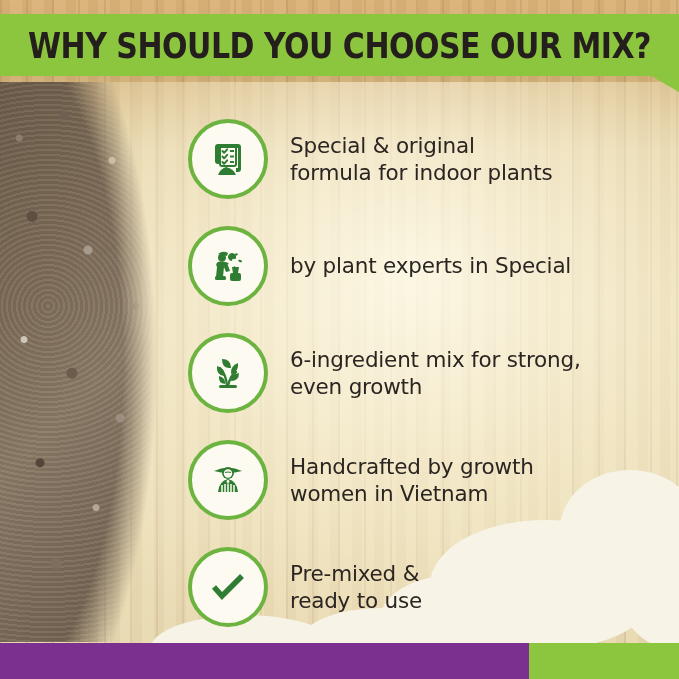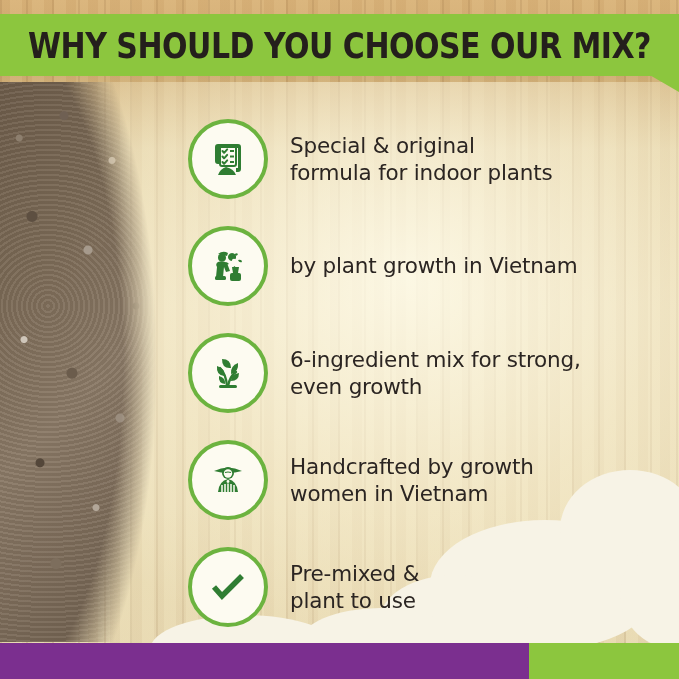--- a/index.html
+++ b/index.html
@@ -162,21 +162,21 @@
           <path d="M13 19 q5 -2 9 1 l3 8 l-4 1 l-2 -5 l-1 10 h-7 l1 -10 q-2 -3 1 -5 z" fill="#2f7d32"></path>
           <rect x="10" y="33" width="11" height="4" rx="1.5" fill="#2f7d32"></rect>
           <path d="M27 18 a4 4 0 1 1 0.1 0 z" fill="#2f7d32"></path>
           <circle cx="29" cy="18" r="2.2" fill="#fdfbf1"></circle>
           <path d="M29 12 q2 -3 4 -1 q-1 3 -4 1z M33 17 q4 -1 4 2 q-3 1 -4 -2z M30 23 q1 4 -2 4 q-1 -3 2 -4z M24 21 q-4 2 -5 -1 q3 -2 5 1z" fill="#2f7d32"></path>
           <path d="M27 24 l1 6 h5 l1 -6 z" fill="#2f7d32"></path>
           <rect x="25" y="30" width="11" height="8" rx="2" fill="#2f7d32"></rect>
         </svg>
       </div>
       <div class="row-text">
-        <span>by plant growth in Vietnam</span>
+        <span>by plant experts in Special</span>
       </div>
     </div>
 
     <div class="row">
       <div class="badge">
         <svg width="46" height="46" viewBox="0 0 46 46">
           <path d="M22 36 q-1 -12 -7 -18" stroke="#2f7d32" stroke-width="2.4" fill="none" stroke-linecap="round"></path>
           <path d="M23 36 q2 -10 8 -14" stroke="#2f7d32" stroke-width="2.4" fill="none" stroke-linecap="round"></path>
           <path d="M17 9 q9 0 9 9 q-9 1 -9 -9 z" fill="#2f7d32"></path>
           <path d="M12 16 q8 2 7 10 q-8 -1 -7 -10 z" fill="#2f7d32"></path>
@@ -211,21 +211,21 @@
     </div>
 
     <div class="row">
       <div class="badge">
         <svg width="46" height="46" viewBox="0 0 46 46">
           <path d="M9 23 l8 9 l20 -20" stroke="#2f7d32" stroke-width="5.5" fill="none" stroke-linecap="butt" stroke-linejoin="miter"></path>
         </svg>
       </div>
       <div class="row-text">
         <span>Pre-mixed &amp;</span>
-        <span>plant to use</span>
+        <span>ready to use</span>
       </div>
     </div>
 
   </div>
 
   <div class="bottombar">
     <div class="grn"></div>
   </div>
 
 </div>

